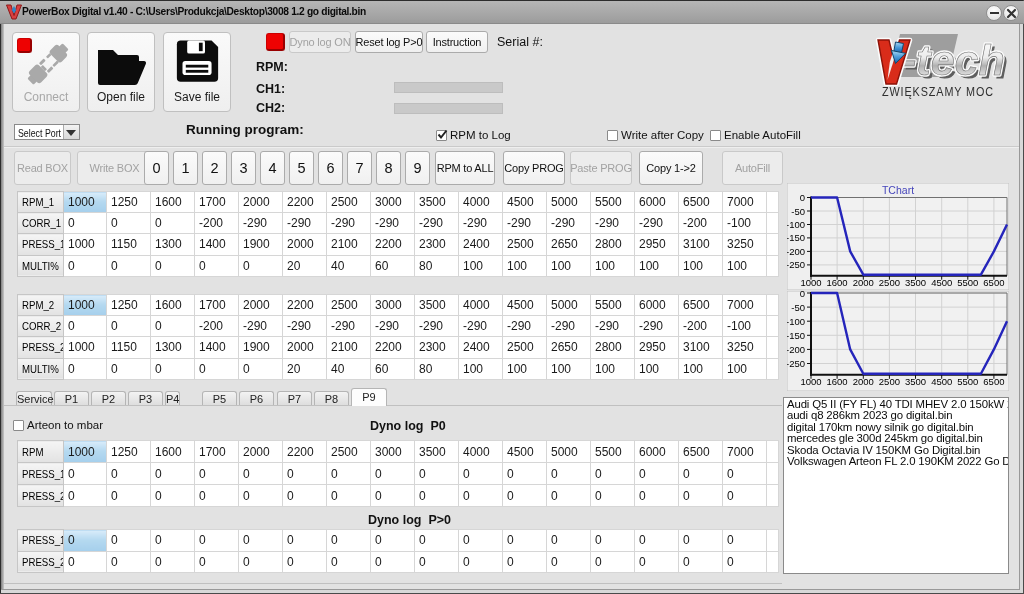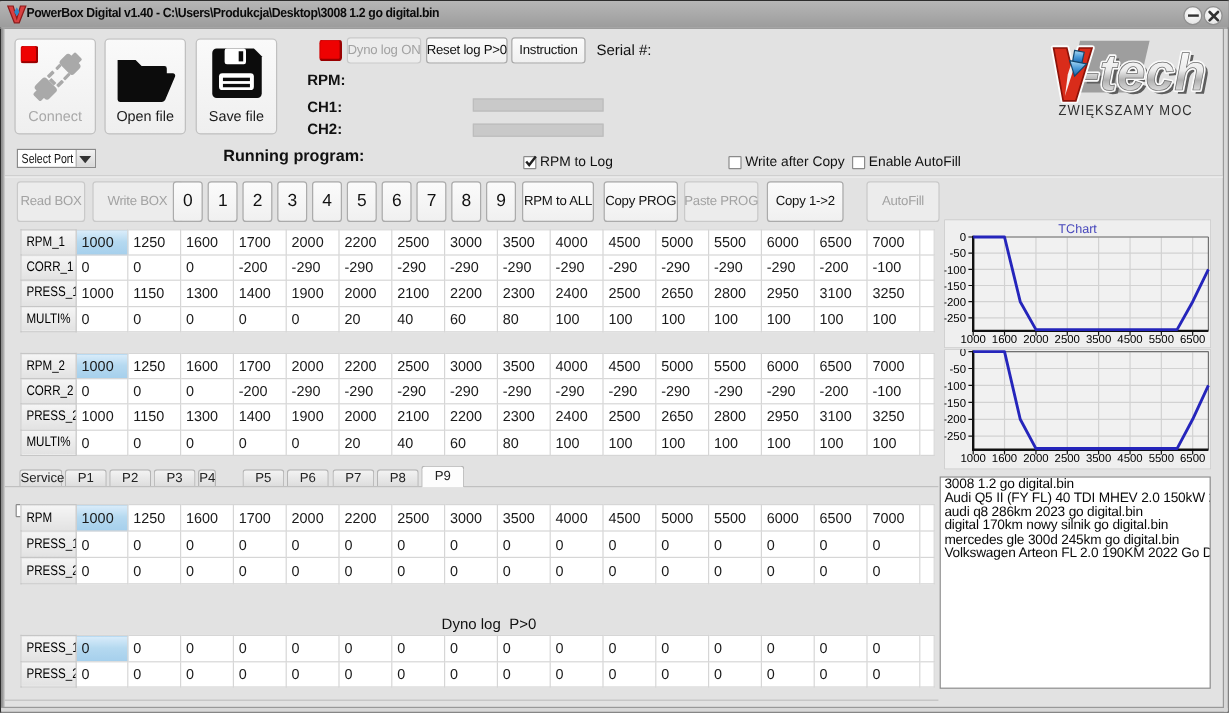--- a/index.html
+++ b/index.html
@@ -339,21 +339,21 @@
 <div class="tab" style="left:165px;width:15px">P4</div>
 <div class="tab" style="left:202px;width:35px">P5</div>
 <div class="tab" style="left:239px;width:35px">P6</div>
 <div class="tab" style="left:277px;width:35px">P7</div>
 <div class="tab" style="left:314px;width:35px">P8</div>
 <div class="tab" style="left:351px;top:388px;width:36px;height:18px;background:#fdfdfd;line-height:17px;z-index:3">P9</div>
 <div class="abs" style="left:4px;top:405px;width:778px;height:1px;background:#c0c0c0;z-index:1"></div>
 <div class="chk" style="left:13px;top:420px"></div>
 <div class="lbl" style="left:27px;top:419px;font-size:11.5px">Arteon to mbar</div>
 <div class="lbl" style="left:370px;top:419px;font-size:12.5px;font-weight:bold">Dyno log&nbsp; P0</div>
-<table class="grid" style="left:17px;top:420px;width:762px">
+<table class="grid" style="left:17px;top:440px;width:762px">
     <colgroup>
       <col style="width:46px">
       <col style="width:43px">
       <col style="width:44px">
       <col style="width:44px">
       <col style="width:44px">
       <col style="width:44px">
       <col style="width:44px">
       <col style="width:44px">
       <col style="width:44px">
@@ -423,21 +423,21 @@
         <td style="height:22px">0</td>
         <td style="height:22px">0</td>
         <td style="height:22px">0</td>
         <td style="height:22px">0</td>
         <td style="height:22px">0</td>
         <td style="height:22px">0</td>
         <td></td>
       </tr>
     </tbody>
   </table>
-<div class="lbl" style="left:368px;top:513px;font-size:12.5px;font-weight:normal">Dyno log&nbsp; P&gt;0</div>
+<div class="lbl" style="left:368px;top:513px;font-size:12.5px;font-weight:bold">Dyno log&nbsp; P&gt;0</div>
 <table class="grid" style="left:17px;top:529px;width:762px">
     <colgroup>
       <col style="width:46px">
       <col style="width:43px">
       <col style="width:44px">
       <col style="width:44px">
       <col style="width:44px">
       <col style="width:44px">
       <col style="width:44px">
       <col style="width:44px">
@@ -621,18 +621,18 @@
 <path d="M10 10 L21 10 L25.5 29 L31.5 10 L42 10 L28.5 54 L18 54 Z" fill="none" stroke="#fbfbfb" stroke-width="4.6" stroke-linejoin="round"></path>
 <path d="M10 10 L21 10 L25.5 29 L31.5 10 L42 10 L28.5 54 L18 54 Z" fill="#d92c1a" stroke="#8c1208" stroke-width="1.4"></path>
 <path d="M19.5 50 L30.5 15.5 L27.2 15.5 L21.8 32 Z" fill="#f8f8f8" opacity="0.95"></path>
 <g stroke="#12476e" stroke-width="1">
 <polygon points="27.5,12 35.5,13.5 33.5,23 25.8,21.5" fill="url(#blug)"></polygon>
 <polygon points="23.5,20.5 37.5,23.3 27.5,33.5" fill="url(#blug)"></polygon>
 </g>
 <text x="14" y="66" font-family="Liberation Sans" font-size="12" fill="#2f2f2f" letter-spacing="1" textLength="112" lengthAdjust="spacingAndGlyphs">ZWIĘKSZAMY MOC</text>
 </svg>
 <div class="listbox">
-    <div>3008 1.2 go digital.bin</div>
     <div>Audi Q5 II (FY FL) 40 TDI MHEV 2.0 150kW 204KM (</div>
     <div>audi q8 286km 2023 go digital.bin</div>
     <div>digital 170km nowy silnik go digital.bin</div>
     <div>mercedes gle 300d 245km go digital.bin</div>
+    <div>Skoda Octavia IV 150KM Go Digital.bin</div>
     <div>Volkswagen Arteon FL 2.0 190KM 2022 Go Digital Au</div>
   </div>
 </body></html>

